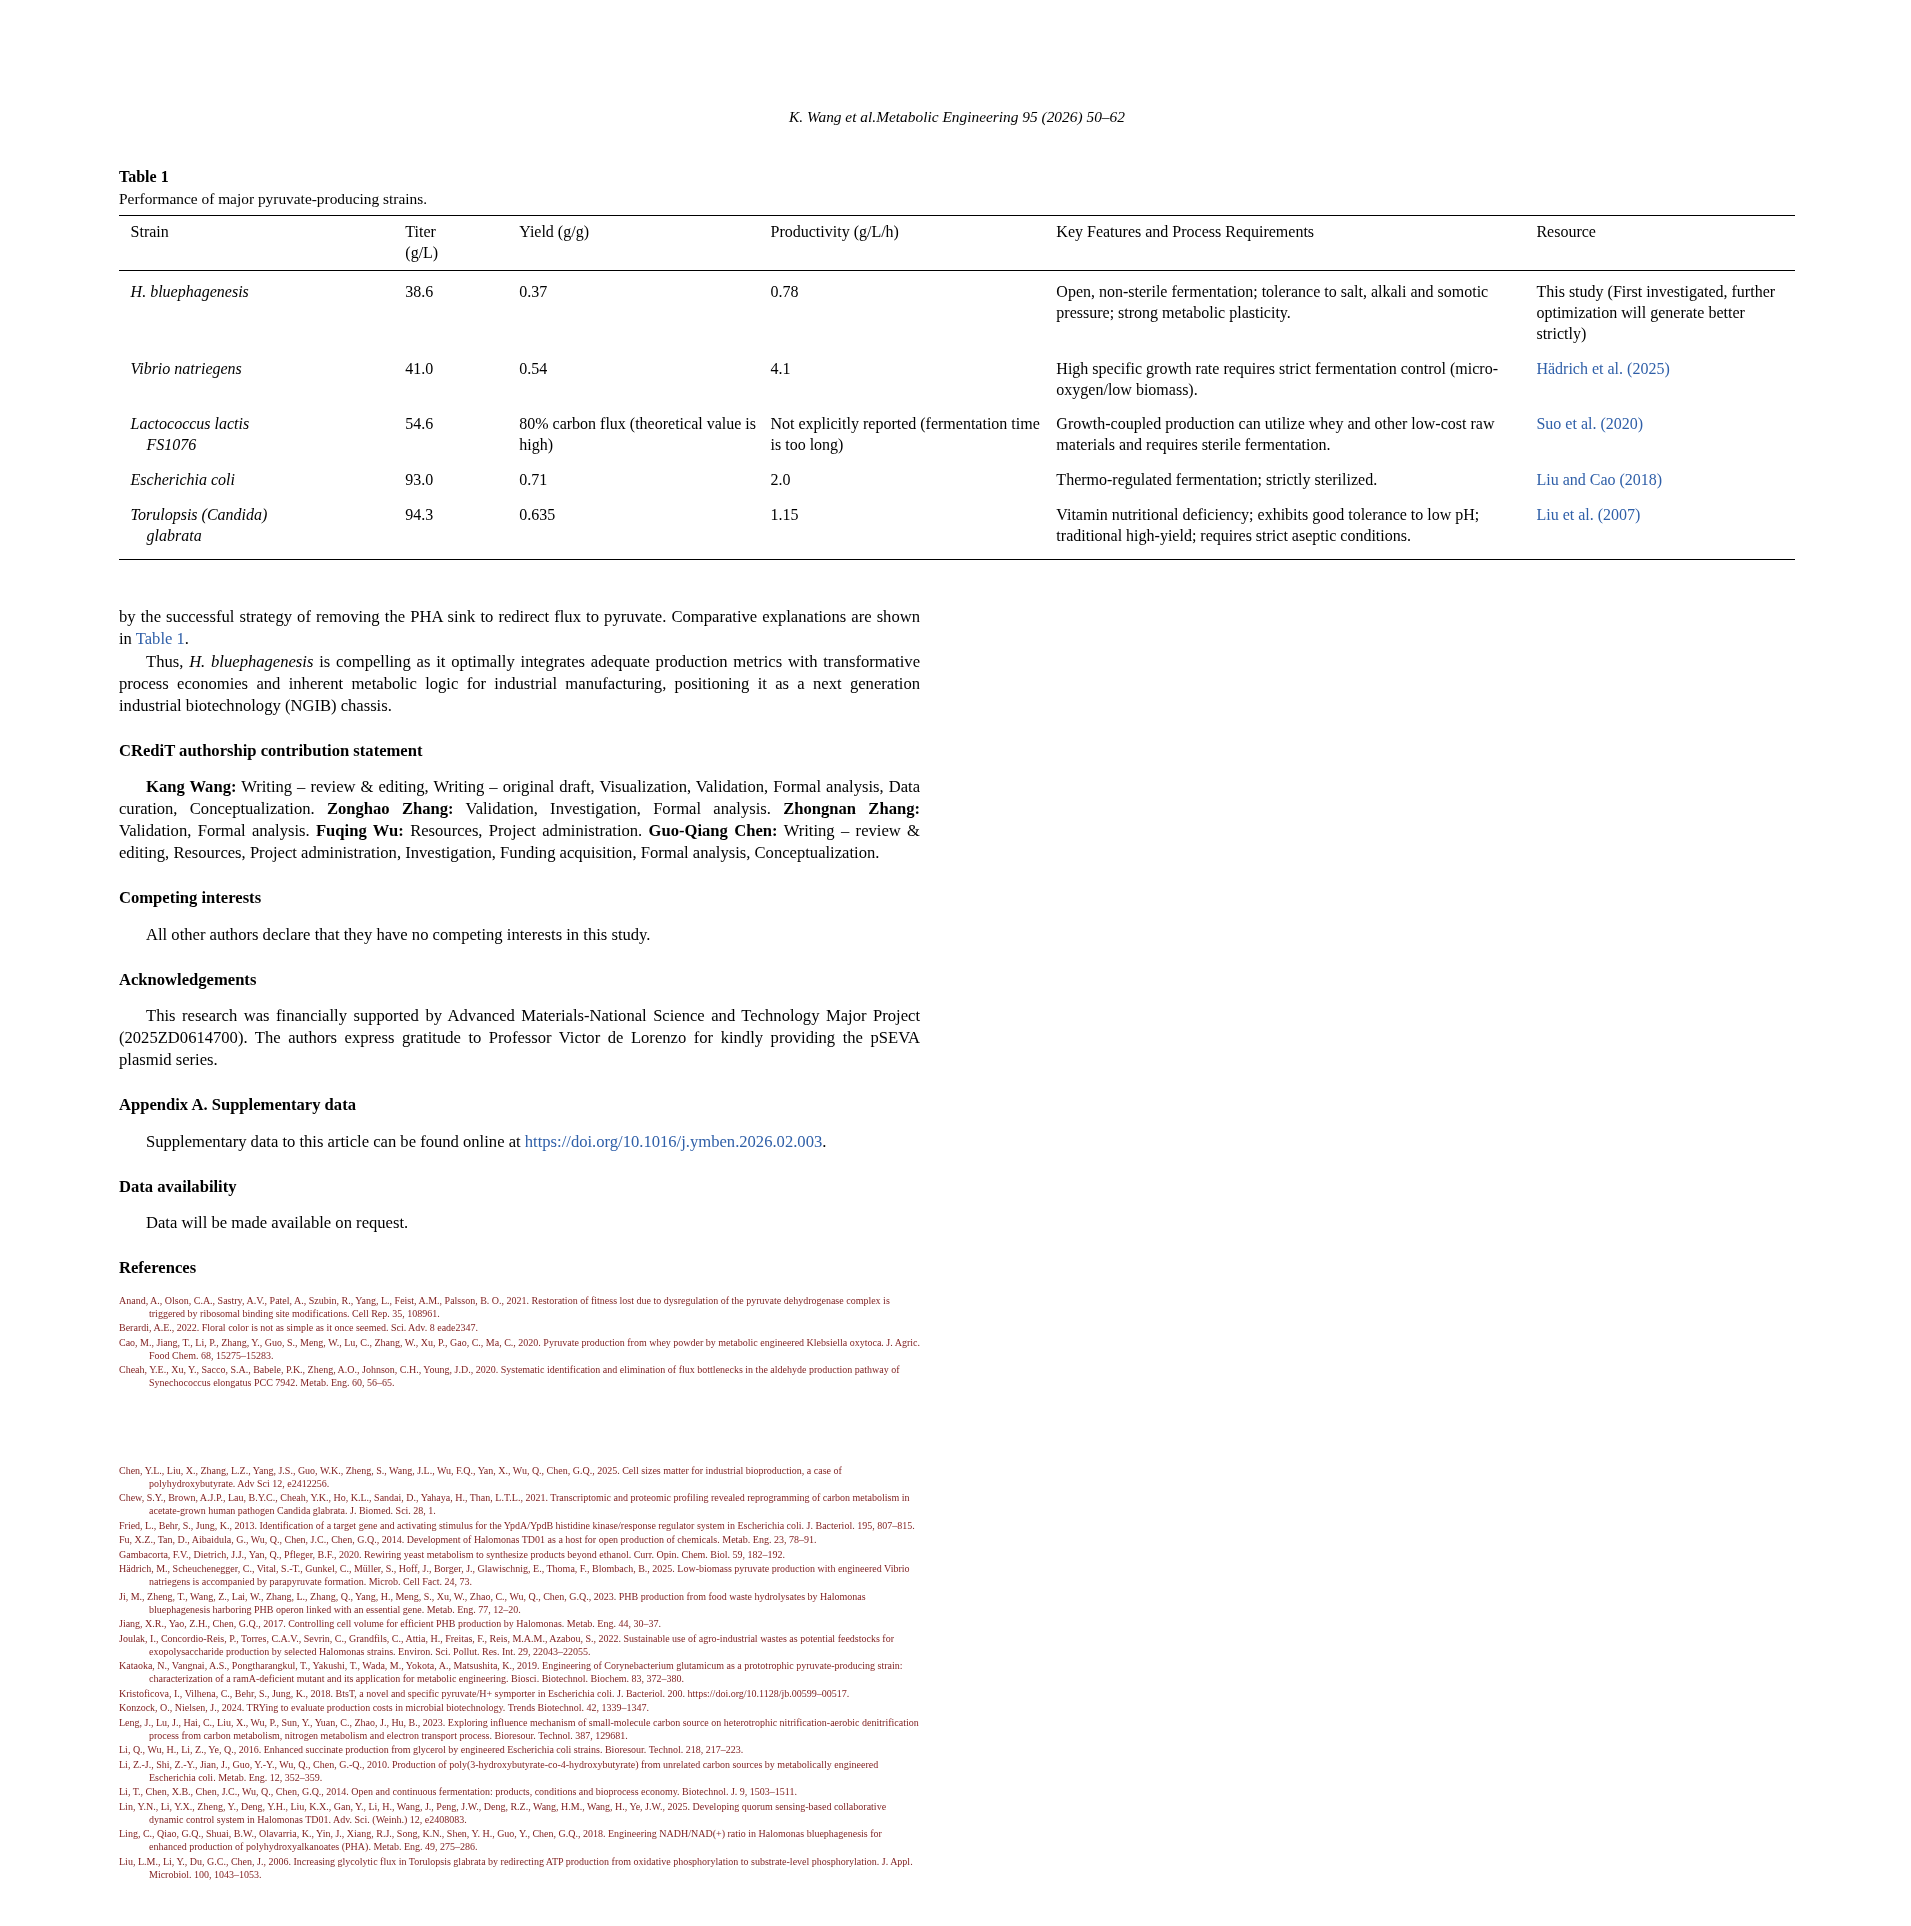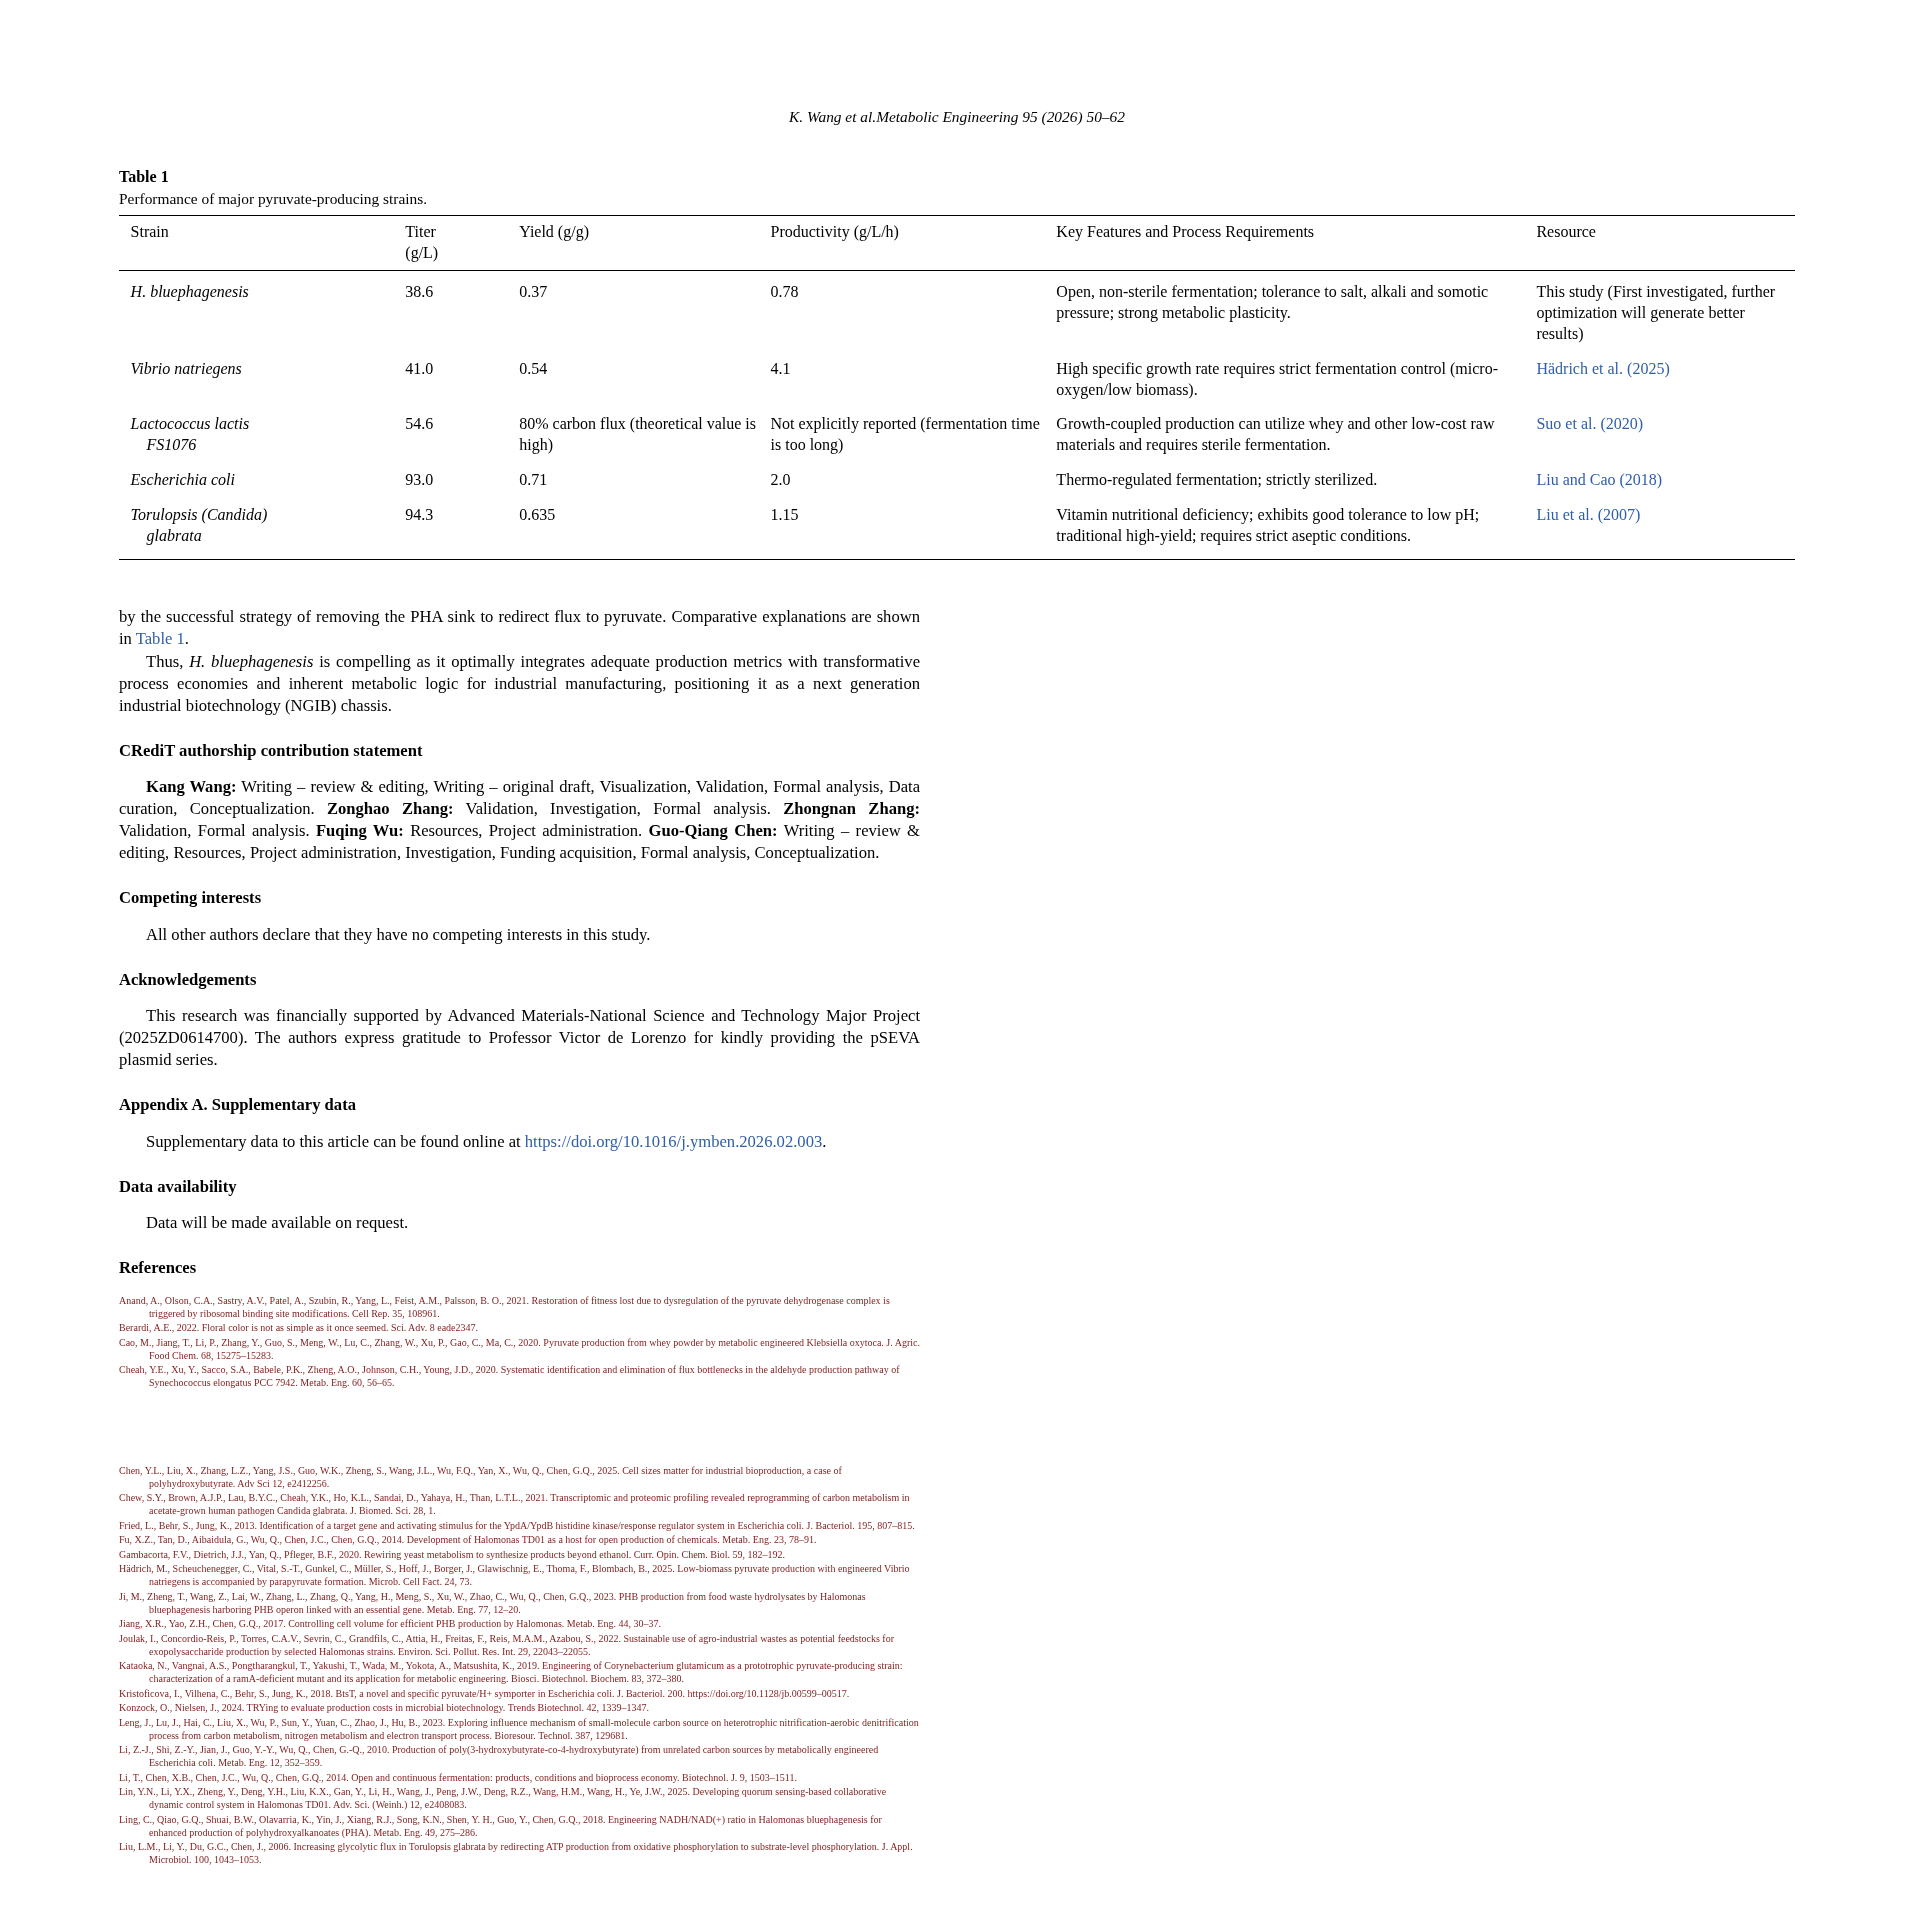--- a/index.html
+++ b/index.html
@@ -158,21 +158,21 @@
             <th class="col-res">Resource</th>
           </tr>
         </thead>
         <tbody>
           <tr>
             <td class="col-strain it">H. bluephagenesis</td>
             <td class="col-titer">38.6</td>
             <td class="col-yield">0.37</td>
             <td class="col-prod">0.78</td>
             <td class="col-feat">Open, non-sterile fermentation; tolerance to salt, alkali and somotic pressure; strong metabolic plasticity.</td>
-            <td class="col-res">This study (First investigated, further optimization will generate better results)</td>
+            <td class="col-res">This study (First investigated, further optimization will generate better strictly)</td>
           </tr>
           <tr>
             <td class="col-strain it">Vibrio natriegens</td>
             <td class="col-titer">41.0</td>
             <td class="col-yield">0.54</td>
             <td class="col-prod">4.1</td>
             <td class="col-feat">High specific growth rate requires strict fermentation control (micro-oxygen/low biomass).</td>
             <td class="col-res link">Hädrich et al. (2025)</td>
           </tr>
           <tr>
@@ -251,20 +251,21 @@
           <div class="ref">Fu, X.Z., Tan, D., Aibaidula, G., Wu, Q., Chen, J.C., Chen, G.Q., 2014. Development of Halomonas TD01 as a host for open production of chemicals. Metab. Eng. 23, 78–91.</div>
           <div class="ref">Gambacorta, F.V., Dietrich, J.J., Yan, Q., Pfleger, B.F., 2020. Rewiring yeast metabolism to synthesize products beyond ethanol. Curr. Opin. Chem. Biol. 59, 182–192.</div>
           <div class="ref">Hädrich, M., Scheuchenegger, C., Vital, S.-T., Gunkel, C., Müller, S., Hoff, J., Borger, J., Glawischnig, E., Thoma, F., Blombach, B., 2025. Low-biomass pyruvate production with engineered Vibrio natriegens is accompanied by parapyruvate formation. Microb. Cell Fact. 24, 73.</div>
           <div class="ref">Ji, M., Zheng, T., Wang, Z., Lai, W., Zhang, L., Zhang, Q., Yang, H., Meng, S., Xu, W., Zhao, C., Wu, Q., Chen, G.Q., 2023. PHB production from food waste hydrolysates by Halomonas bluephagenesis harboring PHB operon linked with an essential gene. Metab. Eng. 77, 12–20.</div>
           <div class="ref">Jiang, X.R., Yao, Z.H., Chen, G.Q., 2017. Controlling cell volume for efficient PHB production by Halomonas. Metab. Eng. 44, 30–37.</div>
           <div class="ref">Joulak, I., Concordio-Reis, P., Torres, C.A.V., Sevrin, C., Grandfils, C., Attia, H., Freitas, F., Reis, M.A.M., Azabou, S., 2022. Sustainable use of agro-industrial wastes as potential feedstocks for exopolysaccharide production by selected Halomonas strains. Environ. Sci. Pollut. Res. Int. 29, 22043–22055.</div>
           <div class="ref">Kataoka, N., Vangnai, A.S., Pongtharangkul, T., Yakushi, T., Wada, M., Yokota, A., Matsushita, K., 2019. Engineering of Corynebacterium glutamicum as a prototrophic pyruvate-producing strain: characterization of a ramA-deficient mutant and its application for metabolic engineering. Biosci. Biotechnol. Biochem. 83, 372–380.</div>
           <div class="ref">Kristoficova, I., Vilhena, C., Behr, S., Jung, K., 2018. BtsT, a novel and specific pyruvate/H+ symporter in Escherichia coli. J. Bacteriol. 200. https://doi.org/10.1128/jb.00599–00517.</div>
           <div class="ref">Konzock, O., Nielsen, J., 2024. TRYing to evaluate production costs in microbial biotechnology. Trends Biotechnol. 42, 1339–1347.</div>
           <div class="ref">Leng, J., Lu, J., Hai, C., Liu, X., Wu, P., Sun, Y., Yuan, C., Zhao, J., Hu, B., 2023. Exploring influence mechanism of small-molecule carbon source on heterotrophic nitrification-aerobic denitrification process from carbon metabolism, nitrogen metabolism and electron transport process. Bioresour. Technol. 387, 129681.</div>
+          <div class="ref">Li, Q., Wu, H., Li, Z., Ye, Q., 2016. Enhanced succinate production from glycerol by engineered Escherichia coli strains. Bioresour. Technol. 218, 217–223.</div>
           <div class="ref">Li, Z.-J., Shi, Z.-Y., Jian, J., Guo, Y.-Y., Wu, Q., Chen, G.-Q., 2010. Production of poly(3-hydroxybutyrate-co-4-hydroxybutyrate) from unrelated carbon sources by metabolically engineered Escherichia coli. Metab. Eng. 12, 352–359.</div>
           <div class="ref">Li, T., Chen, X.B., Chen, J.C., Wu, Q., Chen, G.Q., 2014. Open and continuous fermentation: products, conditions and bioprocess economy. Biotechnol. J. 9, 1503–1511.</div>
           <div class="ref">Lin, Y.N., Li, Y.X., Zheng, Y., Deng, Y.H., Liu, K.X., Gan, Y., Li, H., Wang, J., Peng, J.W., Deng, R.Z., Wang, H.M., Wang, H., Ye, J.W., 2025. Developing quorum sensing-based collaborative dynamic control system in Halomonas TD01. Adv. Sci. (Weinh.) 12, e2408083.</div>
           <div class="ref">Ling, C., Qiao, G.Q., Shuai, B.W., Olavarria, K., Yin, J., Xiang, R.J., Song, K.N., Shen, Y. H., Guo, Y., Chen, G.Q., 2018. Engineering NADH/NAD(+) ratio in Halomonas bluephagenesis for enhanced production of polyhydroxyalkanoates (PHA). Metab. Eng. 49, 275–286.</div>
           <div class="ref">Liu, L.M., Li, Y., Du, G.C., Chen, J., 2006. Increasing glycolytic flux in Torulopsis glabrata by redirecting ATP production from oxidative phosphorylation to substrate-level phosphorylation. J. Appl. Microbiol. 100, 1043–1053.</div>
         </div>
       </div>
     </div>
   </div>
 

